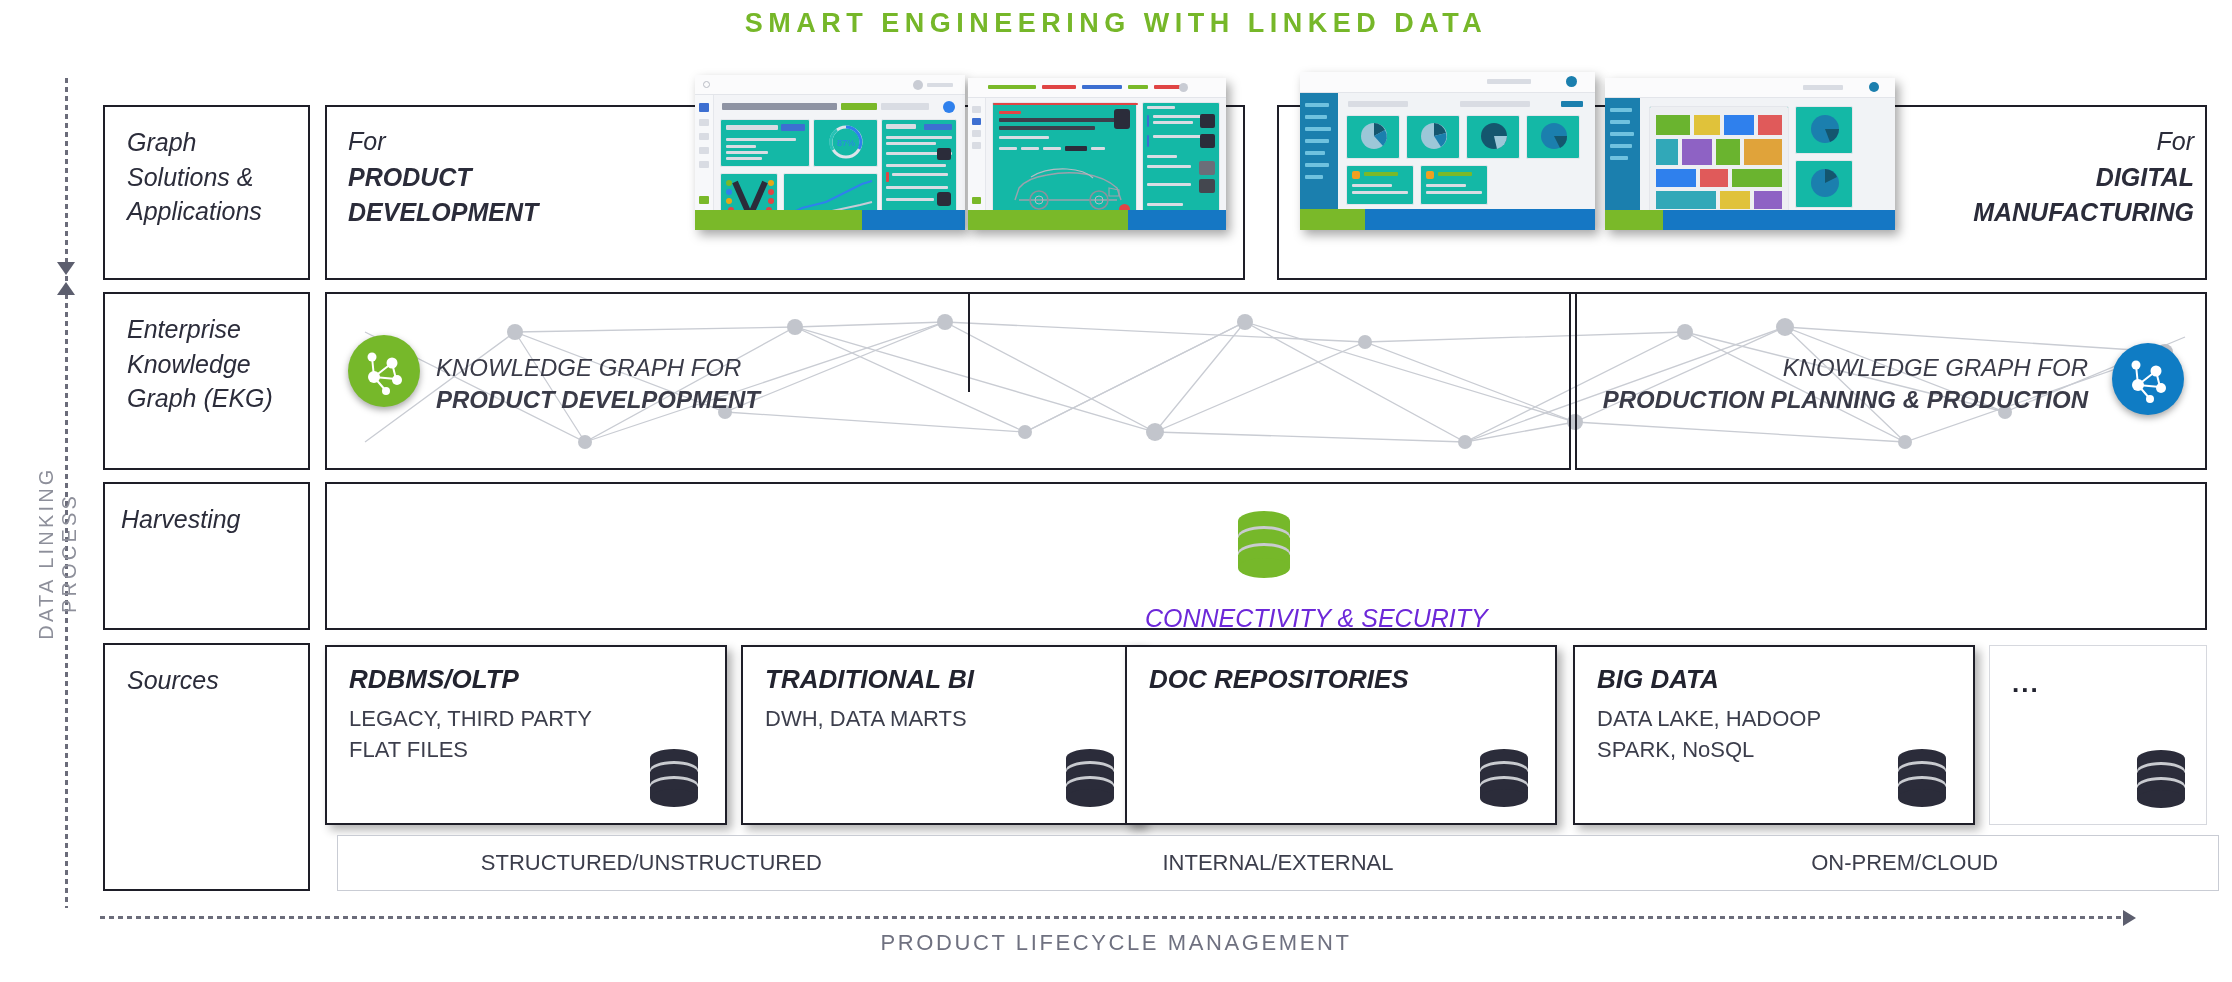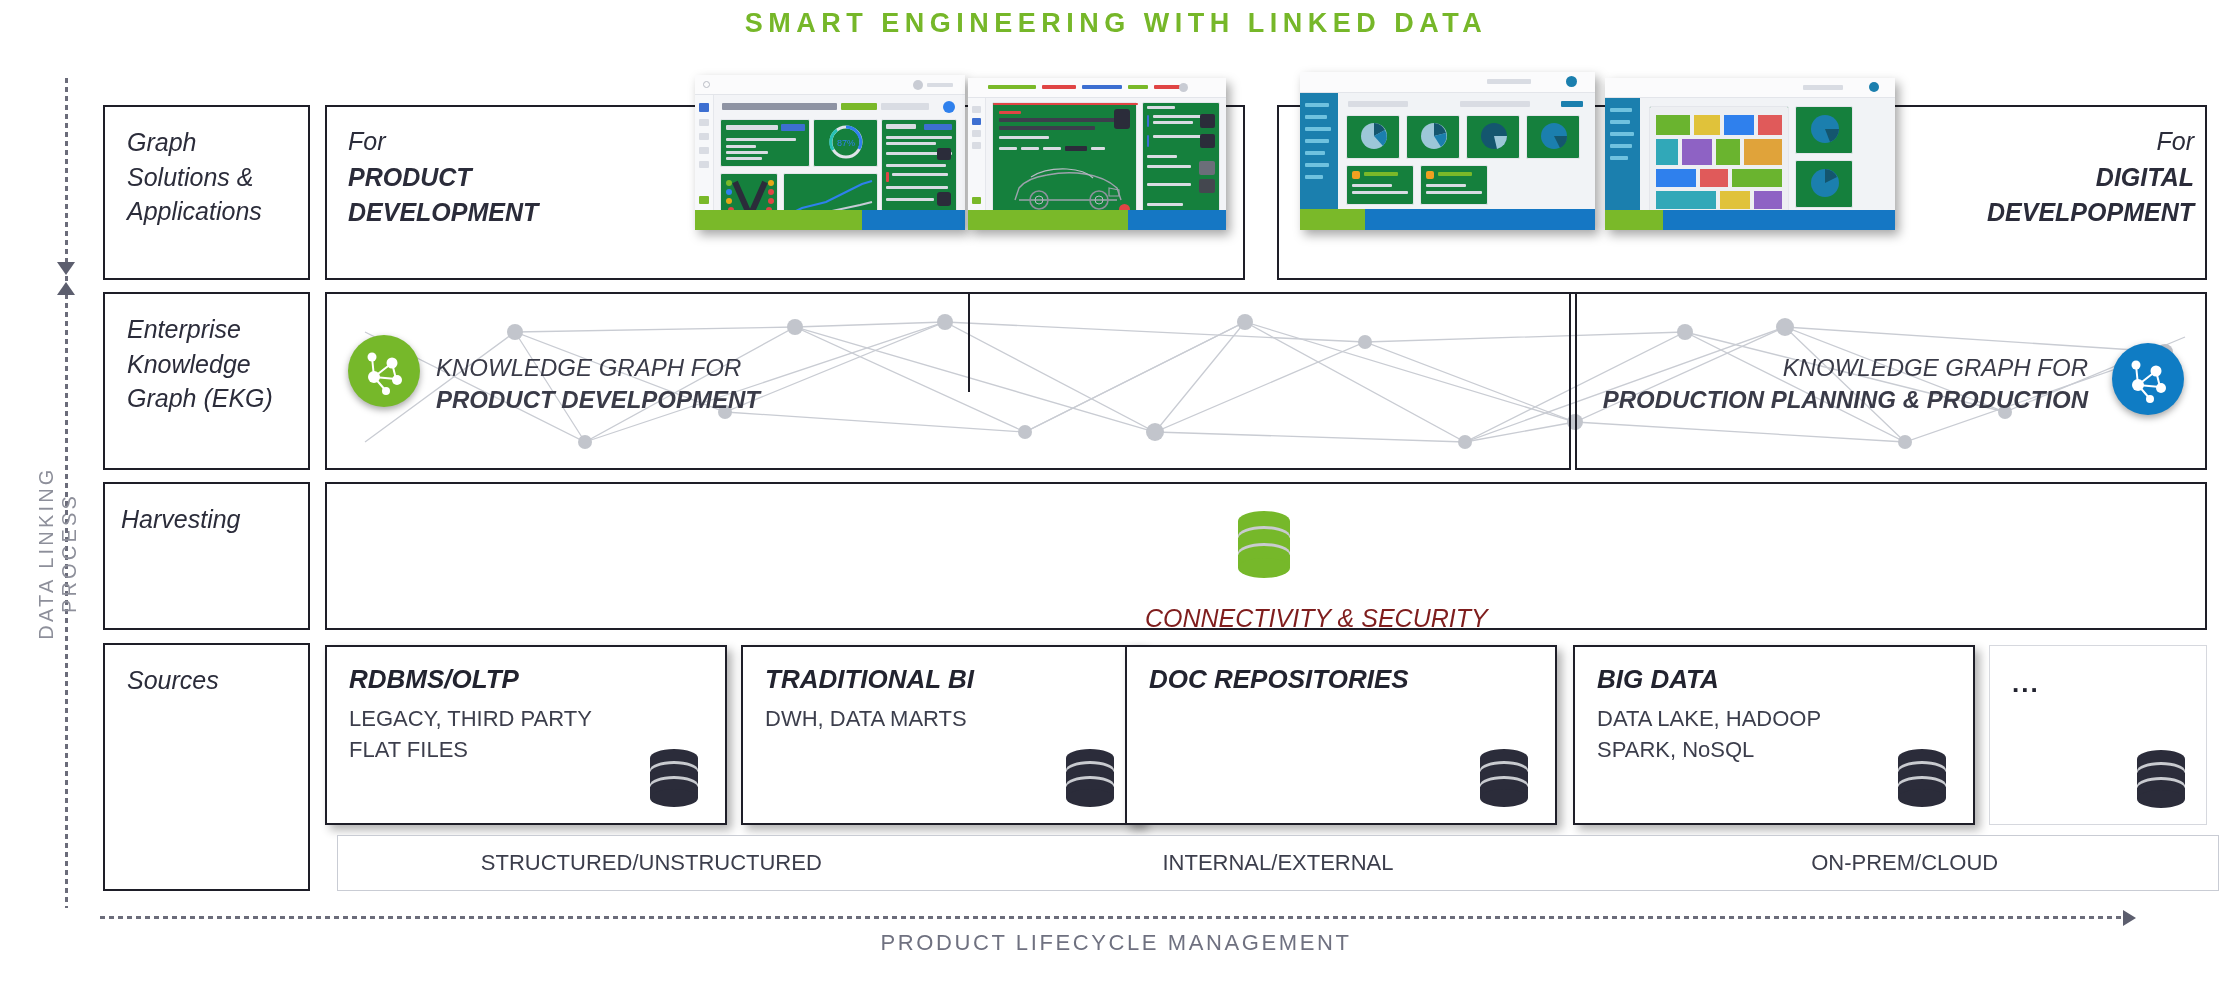--- a/index.html
+++ b/index.html
@@ -69,21 +69,21 @@
     overflow: hidden;
   }
   .thumb .tb-top { position:absolute; left:0; top:0; right:0; height:13%;
      background:#fbfbfc; border-bottom:1px solid #e3e5ea; }
   .thumb .tb-body { position:absolute; left:0; top:13%; right:0; bottom:13%; background:#f3f4f7; }
   .thumb .tb-foot { position:absolute; left:0; bottom:0; right:0; height:13%; }
   .tb-foot .green { position:absolute; left:0; top:0; bottom:0; width:62%; background:#7ab929; }
   .tb-foot .blue  { position:absolute; right:0; top:0; bottom:0; width:38%; background:#1577c4; }
   .tb-sidebar { position:absolute; left:0; top:0; bottom:0; width:7%; background:#f7f8fa; border-right:1px solid #e5e7ec; }
   .tb-sidebar.dark { background:#1b7fae; border-right:none; }
-  .card { position:absolute; background:#15803d; border:1px solid #e4e6eb; border-radius:2px; }
+  .card { position:absolute; background:#14b8a6; border:1px solid #e4e6eb; border-radius:2px; }
   .bar { position:absolute; background:#d9dce3; border-radius:1px; }
   .bar.blue { background:#3d6fd1; }
   .bar.grn  { background:#7ab929; }
   .bar.red  { background:#e04545; }
   .dot { position:absolute; border-radius:50%; }
 
   
   .ekg {
     position: absolute; border: 2px solid #1e1e28;
     background: #e8eaee;
@@ -100,21 +100,21 @@
   .ekg-badge {
     position:absolute; width: 72px; height: 72px; border-radius:50%;
     box-shadow: 0 3px 7px rgba(0,0,0,.35); z-index:5;
   }
   .ekg-badge.green { background: #76b82a; }
   .ekg-badge.blue  { background: #0f7cc4; }
 
   
   #r3 { left: 325px; top: 482px; width: 1882px; height: 148px; }
   .conn-label {
-    position:absolute; font-style: italic; font-size: 25px; color:#7f1d1d;
+    position:absolute; font-style: italic; font-size: 25px; color:#6d28d9;
     white-space: nowrap;
   }
 
   
   #r4-wrap { left: 325px; top: 643px; width: 1882px; height: 248px; }
   .src-card {
     position: absolute; top: 2px; height: 180px;
     background:#fff; border:2px solid #1e1e28;
     box-shadow: 5px 5px 9px rgba(0,0,0,.30);
   }
@@ -180,21 +180,21 @@
 
   <div class="for-text" style="left:348px; top:124px; text-align:left;">
     <div class="lead">For</div>
     <div class="strong">PRODUCT</div>
     <div class="strong">DEVELOPMENT</div>
   </div>
 
   <div class="for-text" style="right:38px; top:124px; text-align:right;">
     <div class="lead">For</div>
     <div class="strong">DIGITAL</div>
-    <div class="strong">DEVELPOPMENT</div>
+    <div class="strong">MANUFACTURING</div>
   </div>
 
   <div class="thumb" style="left:695px; top:75px; width:270px; height:155px;">
     <div class="tb-top">
       <div class="dot" style="left:8px;top:6px;width:7px;height:7px;border:1px solid #b9bcc4;"></div>
       <div class="dot" style="right:42px;top:5px;width:10px;height:10px;background:#c9ccd4;"></div>
       <div class="bar" style="right:12px;top:8px;width:26px;height:4px;"></div>
     </div>
     <div class="tb-body">
       <div class="tb-sidebar">

